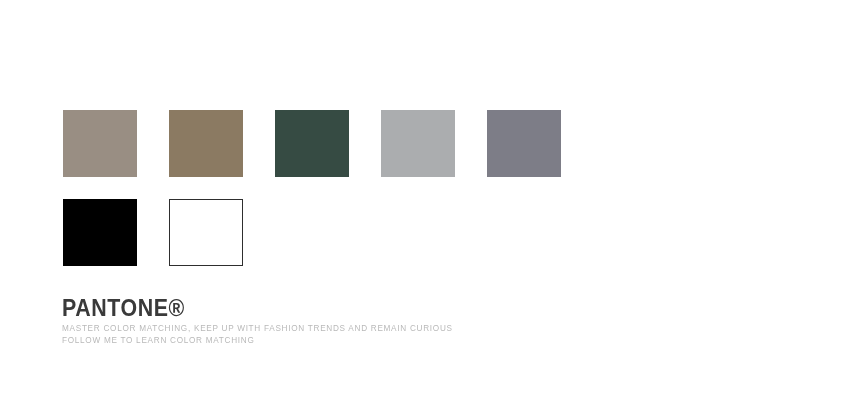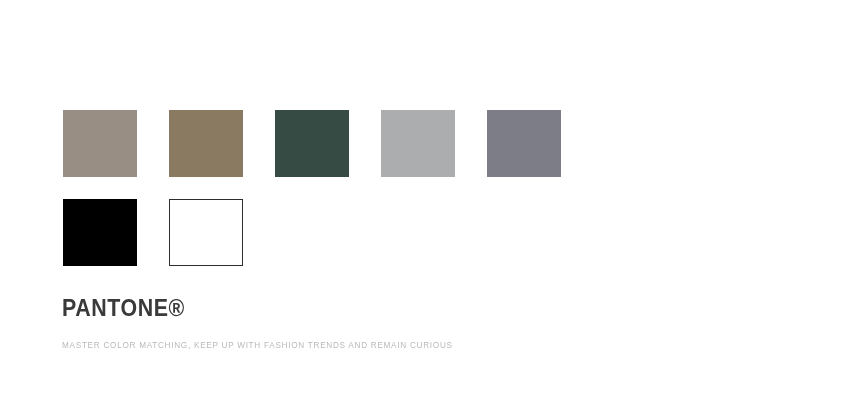--- a/index.html
+++ b/index.html
@@ -73,21 +73,21 @@
     color: #3a3a3a;
     letter-spacing: 0.6px;
     line-height: 1.05;
     white-space: nowrap;
     margin: 0;
     transform: scaleX(0.93);
     transform-origin: left center;
   }
 
   #tagline {
-    margin: 20px 0 0 0;
+    margin: 3px 0 0 0;
     font-family: "Liberation Sans", sans-serif;
     font-size: 8.2px;
     font-weight: normal;
     color: #b9b9b9;
     letter-spacing: 0.72px;
     line-height: 1.45;
     white-space: nowrap;
   }
 
   .tagline-line {
@@ -109,16 +109,17 @@
 
   <div class="swatch-row" id="swatch-row-neutral">
     <div class="swatch" style="background: rgb(0, 0, 0);"></div>
     <div class="swatch outlined" style="background: rgb(255, 255, 255); border-color: rgb(46, 46, 46);"></div>
   </div>
 
   <div id="caption-block">
     <div id="brand-title" style="color: rgb(58, 58, 58);">PANTONE®</div>
     <div id="tagline" style="color: rgb(185, 185, 185);">
       <span class="tagline-line">MASTER COLOR MATCHING, KEEP UP WITH FASHION TRENDS AND REMAIN CURIOUS</span>
+      <span class="tagline-line">FOLLOW ME TO LEARN COLOR MATCHING</span>
     </div>
   </div>
 
 </div>
 
 </body></html>

